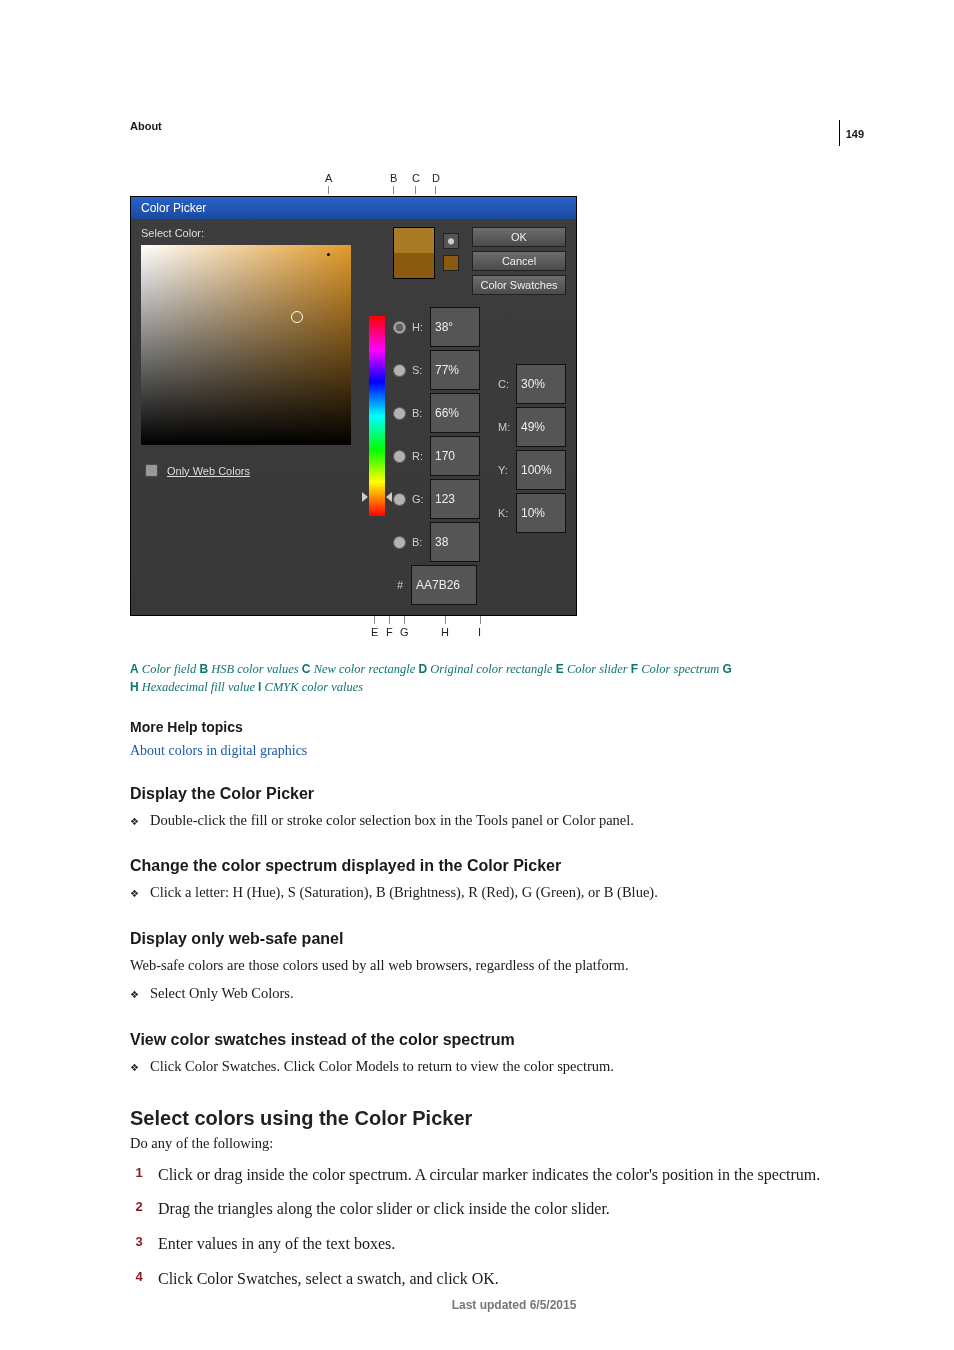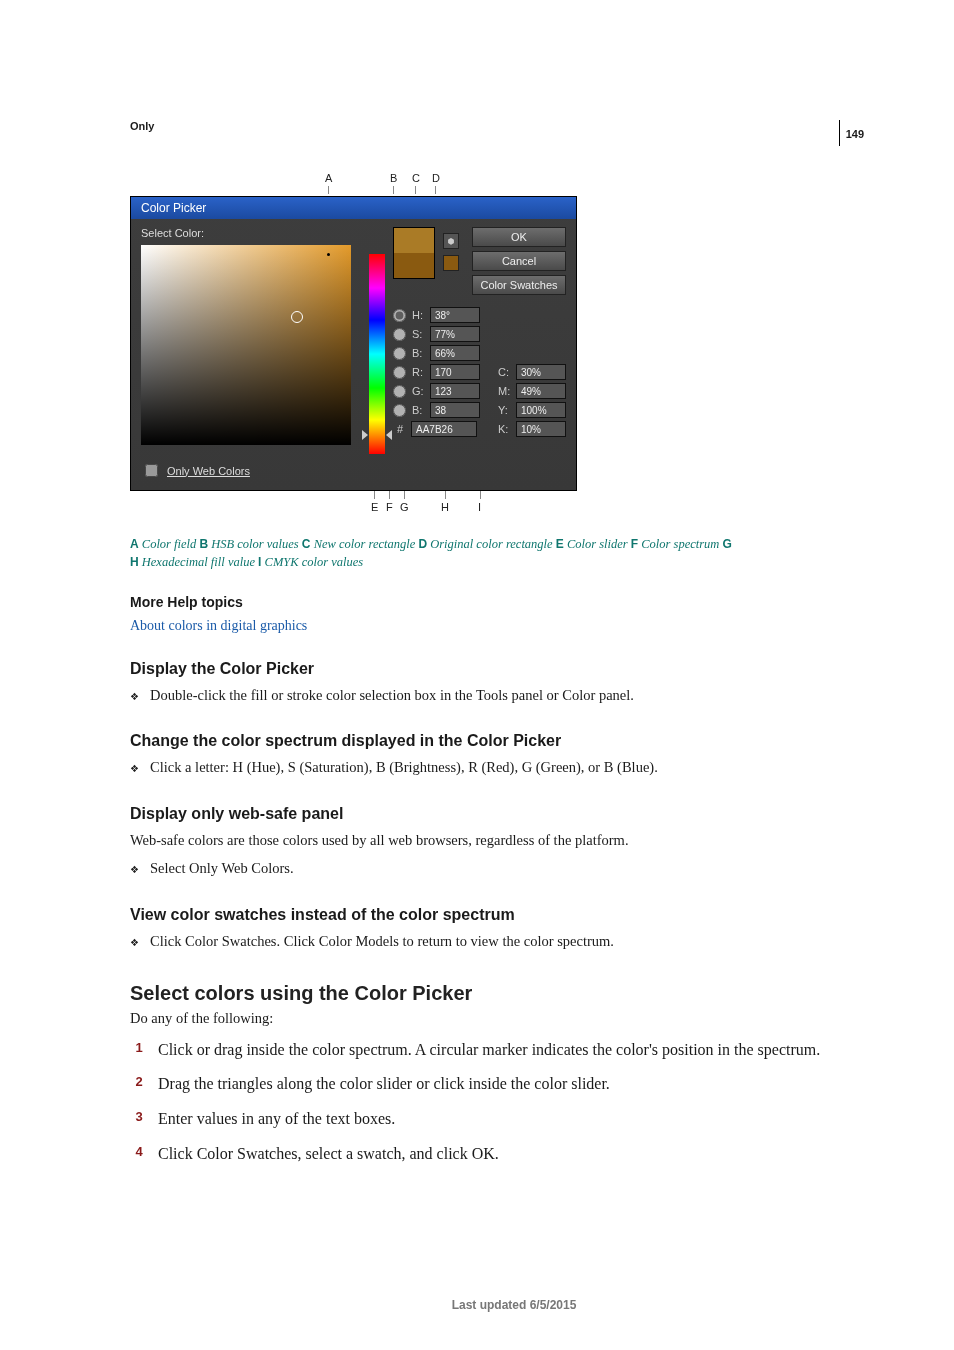--- a/index.html
+++ b/index.html
@@ -113,21 +113,21 @@
   }
 
   .cp-values { margin-top:12px; display:flex; gap:18px; }
   .cp-col { display:flex; flex-direction:column; gap:3px; }
   .cp-row { display:flex; align-items:center; gap:4px; }
   .cp-row input[type=radio]{ margin:0 2px 0 0; accent-color:#888; filter:brightness(.7);}
   .cp-row .lab{ width:14px; color:#ccc; }
   .cp-row .hash{ width:14px; color:#ccc; text-align:center;}
   .cp-row .box{
     background:#555; border:1px solid #111; color:#eee; height:14px;
-    padding:0 4px; font-size:10px; font-family:Tahoma, Arial; width:40px;
+    padding:12px 4px; font-size:12px; font-family:Tahoma, Arial; width:40px;
   }
   .cp-row .box.wide{ width:56px; }
 
   
   .caption {
     font-family: "Minion Pro", Georgia, serif;
     font-style: italic;
     font-size: 12.5px;
     line-height: 1.45;
     color: #0f766e;
@@ -171,21 +171,21 @@
   }
 </style>
 </head>
 <body>
 
 <div class="page">
   <div class="pgnum-wrap">
     <span class="pgnum">149</span>
   </div>
 
-  <div class="section-label">Only</div>
+  <div class="section-label">About</div>
 
   
   <div class="figure">
     <div class="callout-row">
       <span class="letter" style="left:195px">A</span>
       <span class="tick" style="left:198px"></span>
       <span class="letter" style="left:260px">B</span>
       <span class="tick" style="left:263px"></span>
       <span class="letter" style="left:282px">C</span>
       <span class="tick" style="left:285px"></span>

